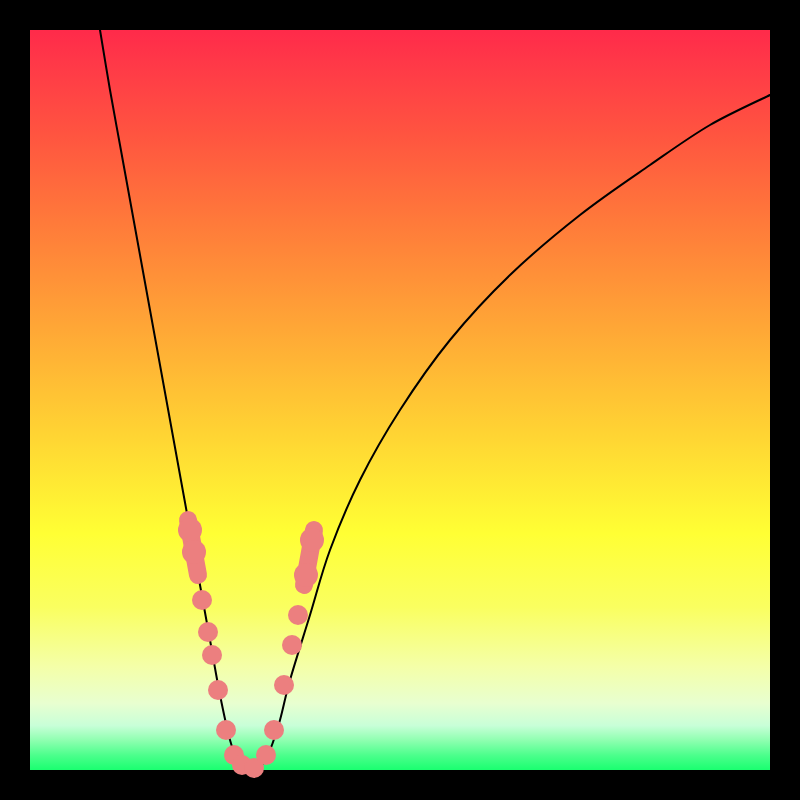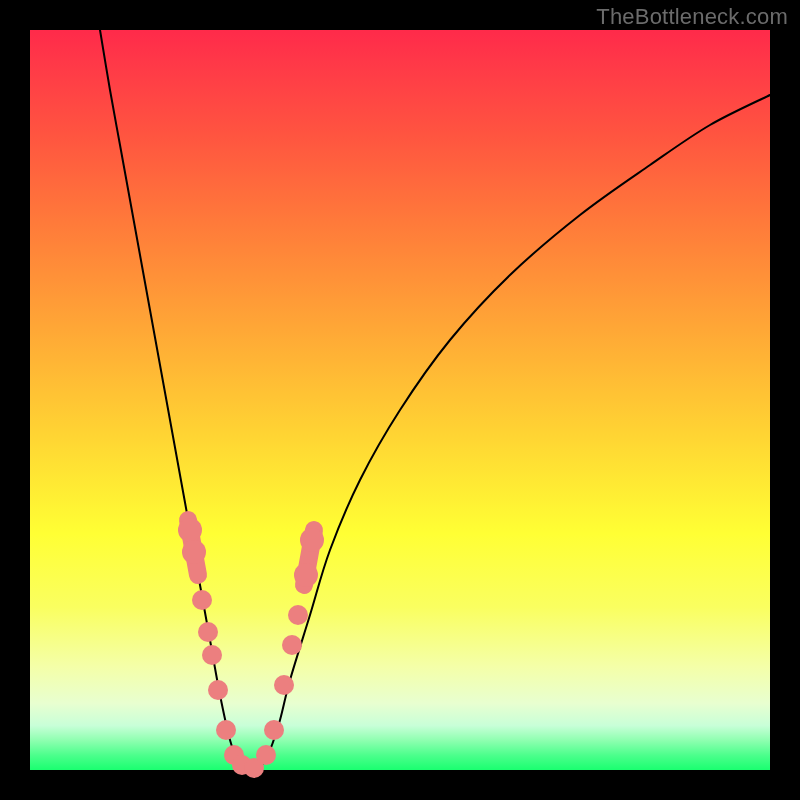--- a/index.html
+++ b/index.html
@@ -77,21 +77,20 @@
     stroke-width: 18;
     stroke-linecap: round;
   }
 </style>
 </head>
 <body>
 
 <div class="frame">
   <div class="plotbg"></div>
 
-  <div class="watermark">TheBottleneck.com</div>
 
   <svg class="overlay" viewBox="0 0 740 740" preserveAspectRatio="none">
     <path id="left-curve" class="curve" d="M 70 0 C 71.66666666666667 10, 76.66666666666667 40.83333333333333, 80 60 C 83.33333333333333 79.16666666666667, 86.66666666666667 96.66666666666667, 90 115 C 93.33333333333333 133.33333333333334, 96.66666666666667 151.66666666666666, 100 170 C 103.33333333333333 188.33333333333334, 106.66666666666667 206.66666666666666, 110 225 C 113.33333333333333 243.33333333333334, 116.66666666666667 261.6666666666667, 120 280 C 123.33333333333333 298.3333333333333, 126.66666666666667 316.6666666666667, 130 335 C 133.33333333333334 353.3333333333333, 136.66666666666666 371.6666666666667, 140 390 C 143.33333333333334 408.3333333333333, 146.66666666666666 426.6666666666667, 150 445 C 153.33333333333334 463.3333333333333, 156.66666666666666 481.6666666666667, 160 500 C 163.33333333333334 518.3333333333334, 166.66666666666666 536.6666666666666, 170 555 C 173.33333333333334 573.3333333333334, 176.66666666666666 591.6666666666666, 180 610 C 183.33333333333334 628.3333333333334, 186.66666666666666 648.3333333333334, 190 665 C 193.33333333333334 681.6666666666666, 196.66666666666666 697.8333333333334, 200 710 C 203.33333333333334 722.1666666666666, 208.33333333333334 733.3333333333334, 210 738"></path>
     <path id="right-curve" class="curve" d="M 230 738 C 231.66666666666666 735, 236.66666666666666 728, 240 720 C 243.33333333333334 712, 246.66666666666666 701.6666666666666, 250 690 C 253.33333333333334 678.3333333333334, 255 667.5, 260 650 C 265 632.5, 273.3333333333333 606.6666666666666, 280 585 C 286.6666666666667 563.3333333333334, 291.6666666666667 542.5, 300 520 C 308.3333333333333 497.5, 318.3333333333333 473.3333333333333, 330 450 C 341.6666666666667 426.6666666666667, 355 403.3333333333333, 370 380 C 385 356.6666666666667, 401.6666666666667 332.5, 420 310 C 438.3333333333333 287.5, 458.3333333333333 265.8333333333333, 480 245 C 501.6666666666667 224.16666666666666, 526.6666666666666 203.33333333333334, 550 185 C 573.3333333333334 166.66666666666666, 598.3333333333334 150, 620 135 C 641.6666666666666 120, 660 106.66666666666667, 680 95 C 700 83.33333333333333, 730 70, 740 65"></path>
     <g id="capsules">
         <line x1="158" y1="490" x2="168" y2="545" class="marker-cap"></line>
         <line x1="274" y1="555" x2="284" y2="500" class="marker-cap"></line>
       </g>
     <g id="markers">
         <circle cx="160" cy="500" r="12" class="marker-dot"></circle>

